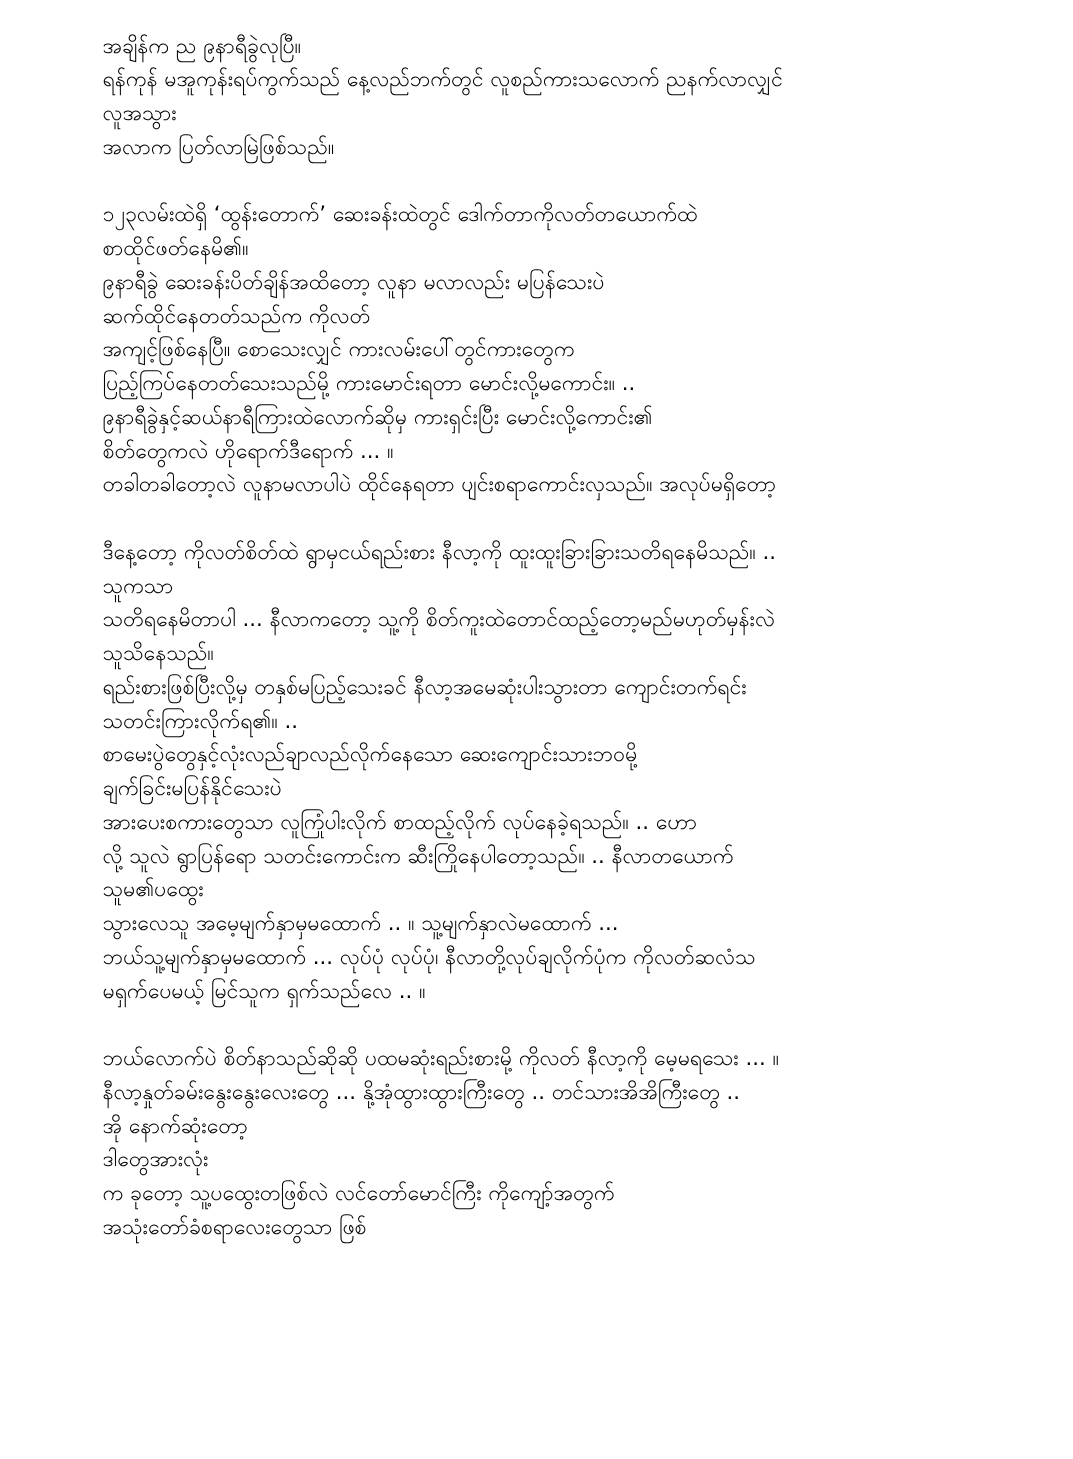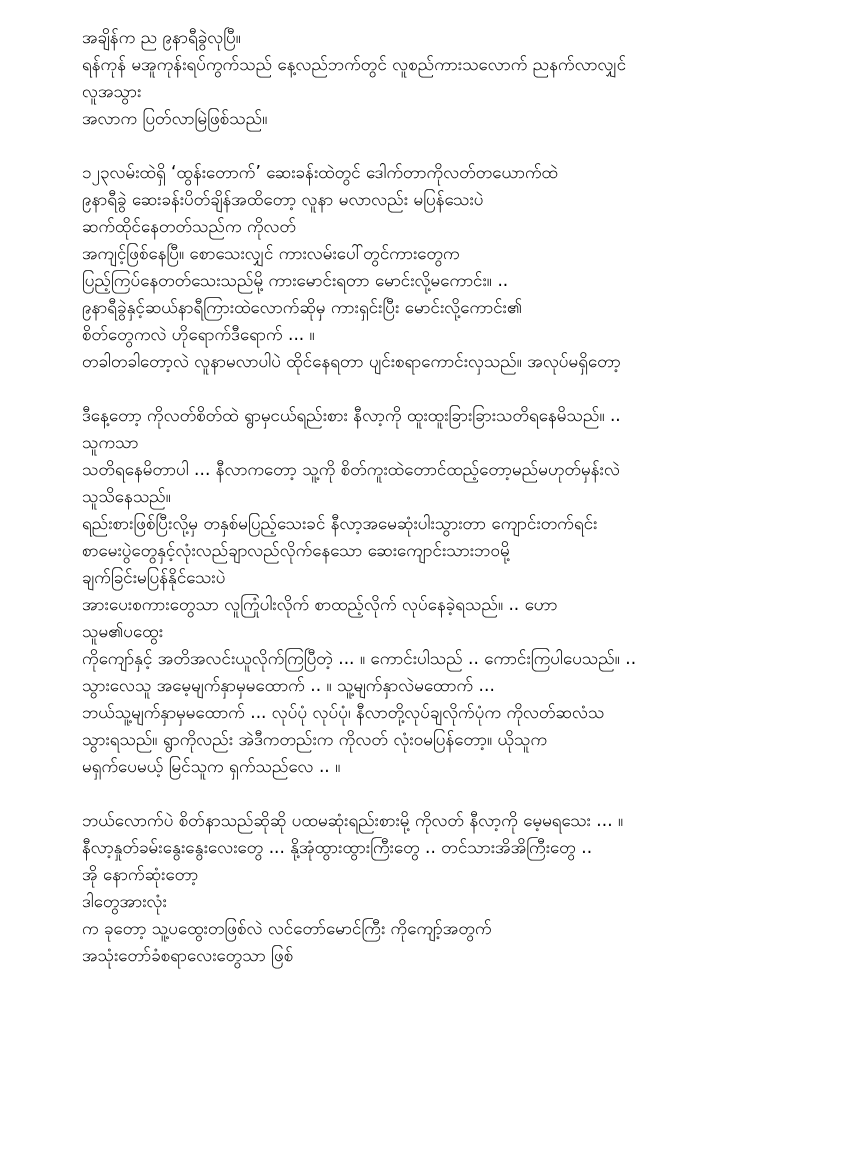--- a/index.html
+++ b/index.html
@@ -39,43 +39,44 @@
 
   <div class="para">
     <div class="line">အချိန်က ည ၉နာရီခွဲလုပြီ။</div>
     <div class="line">ရန်ကုန် မအူကုန်းရပ်ကွက်သည် နေ့လည်ဘက်တွင် လူစည်ကားသလောက် ညနက်လာလျှင်</div>
     <div class="line">လူအသွား</div>
     <div class="line">အလာက ပြတ်လာမြဲဖြစ်သည်။</div>
   </div>
 
   <div class="para">
     <div class="line">၁၂၃လမ်းထဲရှိ ‘ထွန်းတောက်’ ဆေးခန်းထဲတွင် ဒေါက်တာကိုလတ်တယောက်ထဲ</div>
+    <div class="line">စာထိုင်ဖတ်နေမိ၏။</div>
     <div class="line">၉နာရီခွဲ ဆေးခန်းပိတ်ချိန်အထိတော့ လူနာ မလာလည်း မပြန်သေးပဲ</div>
     <div class="line">ဆက်ထိုင်နေတတ်သည်က ကိုလတ်</div>
     <div class="line">အကျင့်ဖြစ်နေပြီ။ စောသေးလျှင် ကားလမ်းပေါ်တွင်ကားတွေက</div>
     <div class="line">ပြည့်ကြပ်နေတတ်သေးသည်မို့ ကားမောင်းရတာ မောင်းလို့မကောင်း။ ..</div>
     <div class="line">၉နာရီခွဲနှင့်ဆယ်နာရီကြားထဲလောက်ဆိုမှ ကားရှင်းပြီး မောင်းလို့ကောင်း၏</div>
     <div class="line">စိတ်တွေကလဲ ဟိုရောက်ဒီရောက် ... ။</div>
     <div class="line">တခါတခါတော့လဲ လူနာမလာပါပဲ ထိုင်နေရတာ ပျင်းစရာကောင်းလှသည်။ အလုပ်မရှိတော့</div>
   </div>
 
   <div class="para">
     <div class="line">ဒီနေ့တော့ ကိုလတ်စိတ်ထဲ ရွာမှငယ်ရည်းစား နီလာ့ကို ထူးထူးခြားခြားသတိရနေမိသည်။ ..</div>
     <div class="line">သူကသာ</div>
     <div class="line">သတိရနေမိတာပါ ... နီလာကတော့ သူ့ကို စိတ်ကူးထဲတောင်ထည့်တော့မည်မဟုတ်မှန်းလဲ</div>
     <div class="line">သူသိနေသည်။</div>
     <div class="line">ရည်းစားဖြစ်ပြီးလို့မှ တနှစ်မပြည့်သေးခင် နီလာ့အမေဆုံးပါးသွားတာ ကျောင်းတက်ရင်း</div>
+    <div class="line">သတင်းကြားလိုက်ရ၏။ ..</div>
     <div class="line">စာမေးပွဲတွေနှင့်လုံးလည်ချာလည်လိုက်နေသော ဆေးကျောင်းသားဘဝမို့</div>
     <div class="line">ချက်ခြင်းမပြန်နိုင်သေးပဲ</div>
     <div class="line">အားပေးစကားတွေသာ လူကြုံပါးလိုက် စာထည့်လိုက် လုပ်နေခဲ့ရသည်။ .. ဟော</div>
+    <div class="line">လို့ သူလဲ ရွာပြန်ရော သတင်းကောင်းက ဆီးကြိုနေပါတော့သည်။ .. နီလာတယောက်</div>
     <div class="line">သူမ၏ပထွေး</div>
-    <div class="line">ကိုကျော်နှင့် အတိအလင်းယူလိုက်ကြပြီတဲ့ ... ။ ကောင်းပါသည် .. ကောင်းကြပါပေသည်။ ..</div>
     <div class="line">သွားလေသူ အမေ့မျက်နှာမှမထောက် .. ။ သူ့မျက်နှာလဲမထောက် ...</div>
     <div class="line">ဘယ်သူ့မျက်နှာမှမထောက် ... လုပ်ပုံ လုပ်ပုံ၊ နီလာတို့လုပ်ချလိုက်ပုံက ကိုလတ်ဆလံသ</div>
-    <div class="line">သွားရသည်။ ရွာကိုလည်း အဲဒီကတည်းက ကိုလတ် လုံးဝမပြန်တော့။ ယိုသူက</div>
     <div class="line">မရှက်ပေမယ့် မြင်သူက ရှက်သည်လေ .. ။</div>
   </div>
 
   <div class="para">
     <div class="line">ဘယ်လောက်ပဲ စိတ်နာသည်ဆိုဆို ပထမဆုံးရည်းစားမို့ ကိုလတ် နီလာ့ကို မေ့မရသေး ... ။</div>
     <div class="line">နီလာ့နှုတ်ခမ်းနွေးနွေးလေးတွေ ... နို့အုံထွားထွားကြီးတွေ .. တင်သားအိအိကြီးတွေ ..</div>
     <div class="line">အို နောက်ဆုံးတော့</div>
     <div class="line">ဒါတွေအားလုံး</div>
     <div class="line">က ခုတော့ သူ့ပထွေးတဖြစ်လဲ လင်တော်မောင်ကြီး ကိုကျော့်အတွက်</div>
     <div class="line">အသုံးတော်ခံစရာလေးတွေသာ ဖြစ်</div>

